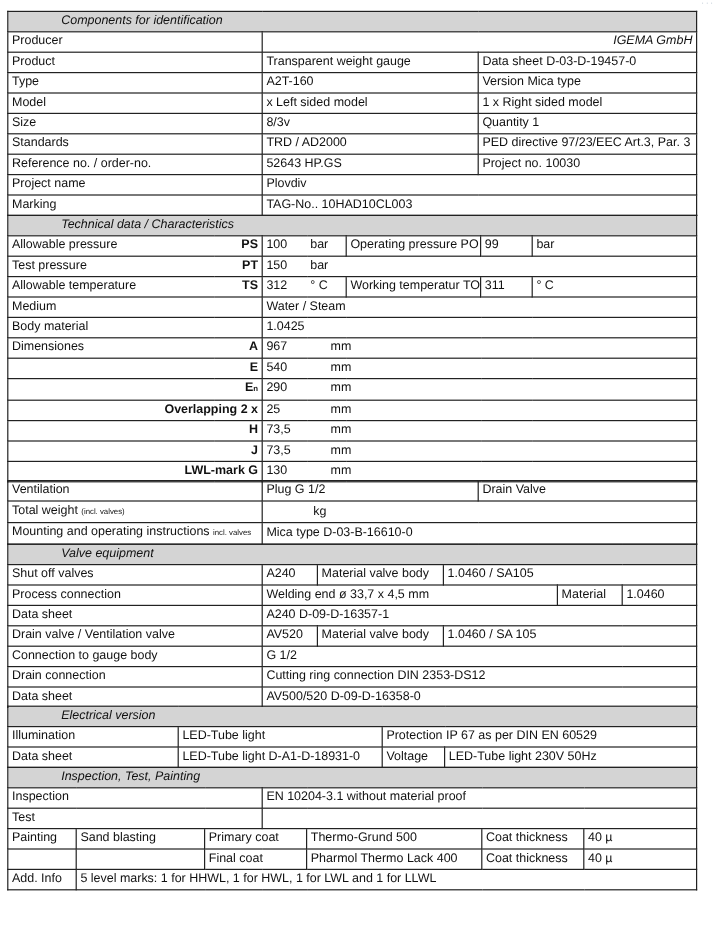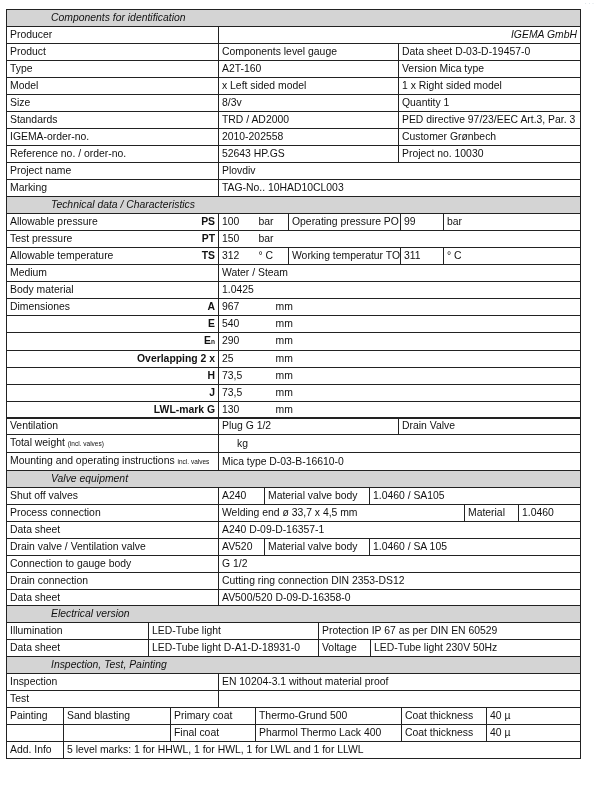--- a/index.html
+++ b/index.html
@@ -31,21 +31,21 @@
   <tbody>
         <tr class="sec">
           <td colspan="3">Components for identification</td>
         </tr>
   <tr>
     <td>Producer</td>
     <td colspan="2" class="ital">IGEMA GmbH</td>
   </tr>
   <tr>
     <td>Product</td>
-    <td>Components level gauge</td>
+    <td>Transparent weight gauge</td>
     <td>Data sheet D-03-D-19457-0</td>
   </tr>
   <tr>
     <td>Type</td>
     <td>A2T-160</td>
     <td>Version Mica type</td>
   </tr>
   <tr>
     <td>Model</td>
     <td>x Left sided model</td>
@@ -53,25 +53,20 @@
   </tr>
   <tr>
     <td>Size</td>
     <td>8/3v</td>
     <td>Quantity 1</td>
   </tr>
   <tr>
     <td>Standards</td>
     <td>TRD / AD2000</td>
     <td>PED directive 97/23/EEC Art.3, Par. 3</td>
-  </tr>
-  <tr>
-    <td>IGEMA-order-no.</td>
-    <td>2010-202558</td>
-    <td>Customer Grønbech</td>
   </tr>
   <tr>
     <td>Reference  no. / order-no.</td>
     <td>52643 HP.GS</td>
     <td>Project no. 10030</td>
   </tr>
   <tr>
     <td>Project name</td>
     <td colspan="2">Plovdiv</td>
   </tr>
@@ -174,21 +169,21 @@
         <col style="width:182px">
       </colgroup>
   <tbody>
         <tr>
     <td>Ventilation</td>
     <td>Plug G 1/2</td>
     <td>Drain Valve</td>
   </tr>
   <tr>
     <td><span>Total weight</span> <span class="small">(incl. valves)</span></td>
-    <td colspan="2" style="padding-left:18px">kg</td>
+    <td colspan="2" style="padding-left:42px">kg</td>
   </tr>
   <tr>
     <td><span>Mounting and operating instructions</span> <span class="small">incl. valves</span></td>
     <td colspan="2">Mica type D-03-B-16610-0</td>
   </tr>
 </tbody>
     </table>
 
 <table style="margin-top:-1.5px">
   <colgroup>

